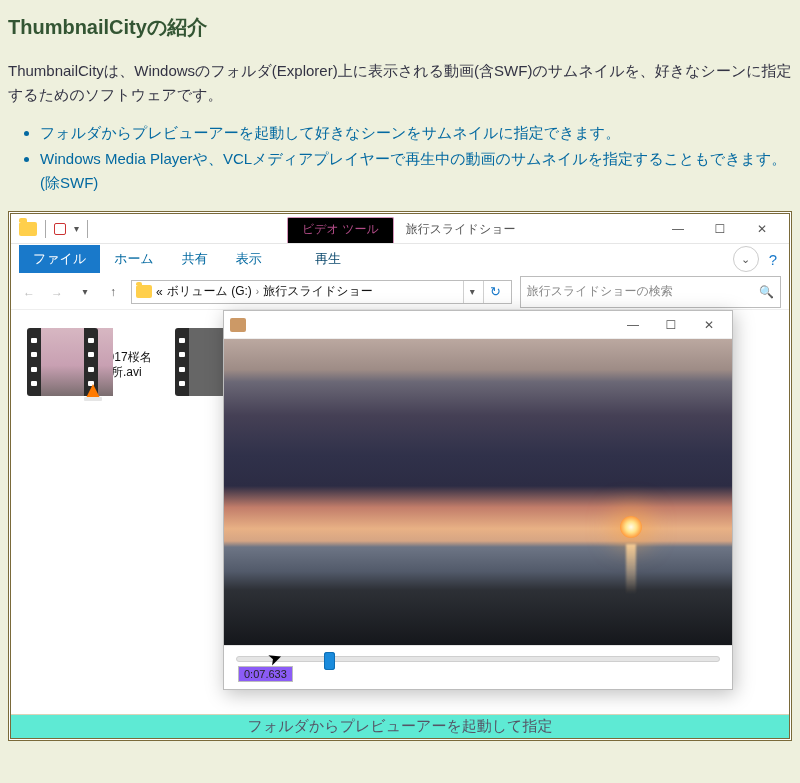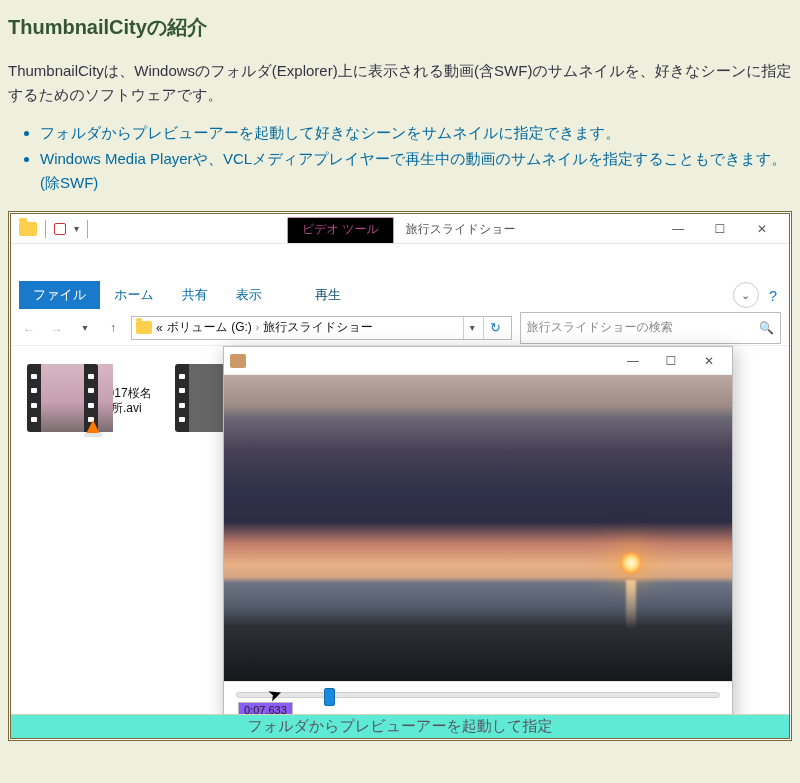--- a/index.html
+++ b/index.html
@@ -118,21 +118,20 @@
   .wc-btn.close { color:#555; }
 
   
   .ribbon-tabs {
     display: flex;
     align-items:center;
     height: 30px;
     padding-left: 8px;
     position: relative;
     background:#fff;
-    margin-top:36px;
   }
   .rt {
     padding: 5px 14px;
     color:#0369a1;
     font-size: 13px;
   }
   .rt.active {
     background:#1979ca;
     color:#fff;
   }

